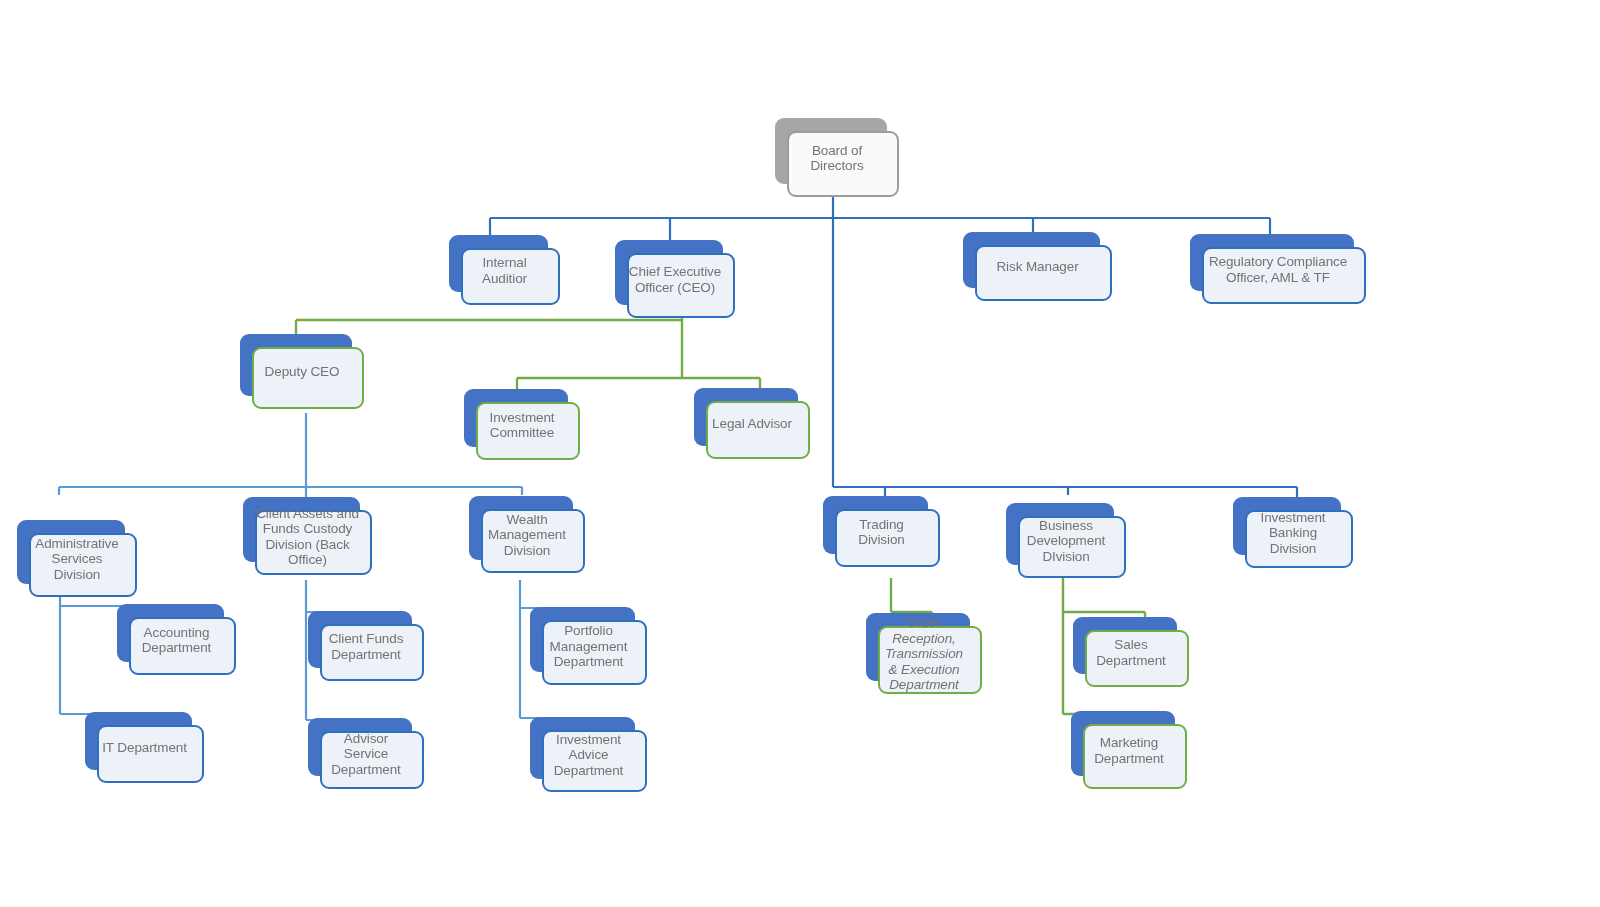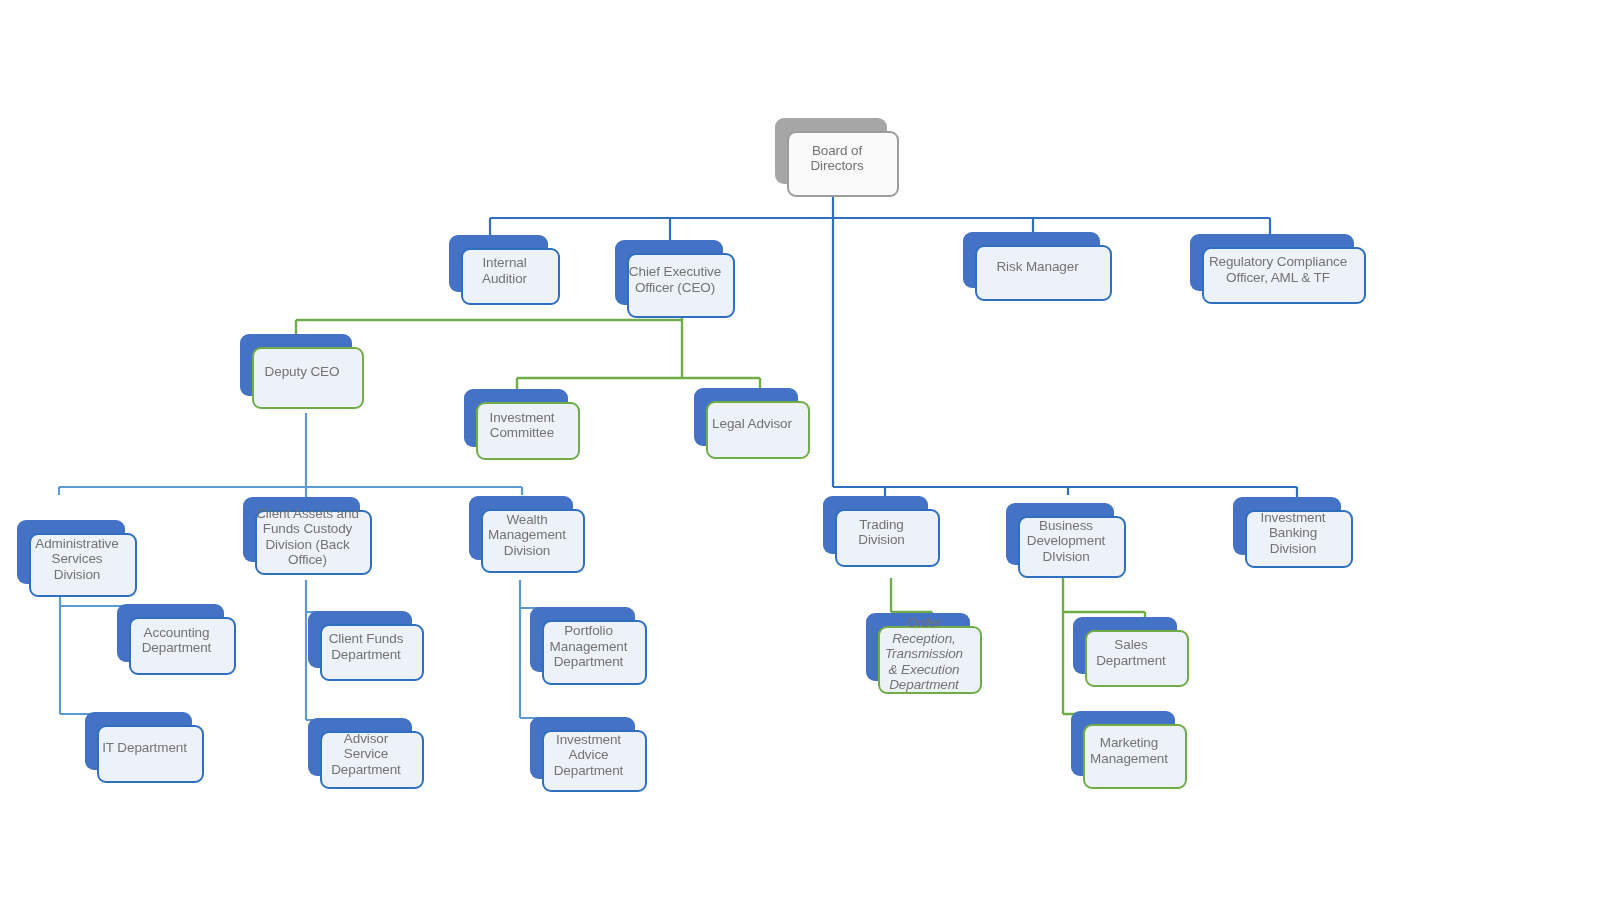--- a/index.html
+++ b/index.html
@@ -297,17 +297,17 @@
   <div class="node green" style="left:1073px; top:617px; width:104px; height:57px;">
     <div class="shadow"></div>
     <div class="face">
       <span class="label">Sales Department</span>
     </div>
   </div>
 
   <div class="node green" style="left:1071px; top:711px; width:104px; height:65px;">
     <div class="shadow"></div>
     <div class="face">
-      <span class="label">Marketing Management</span>
+      <span class="label">Marketing Department</span>
     </div>
   </div>
 
 </div>
 
 </body></html>

